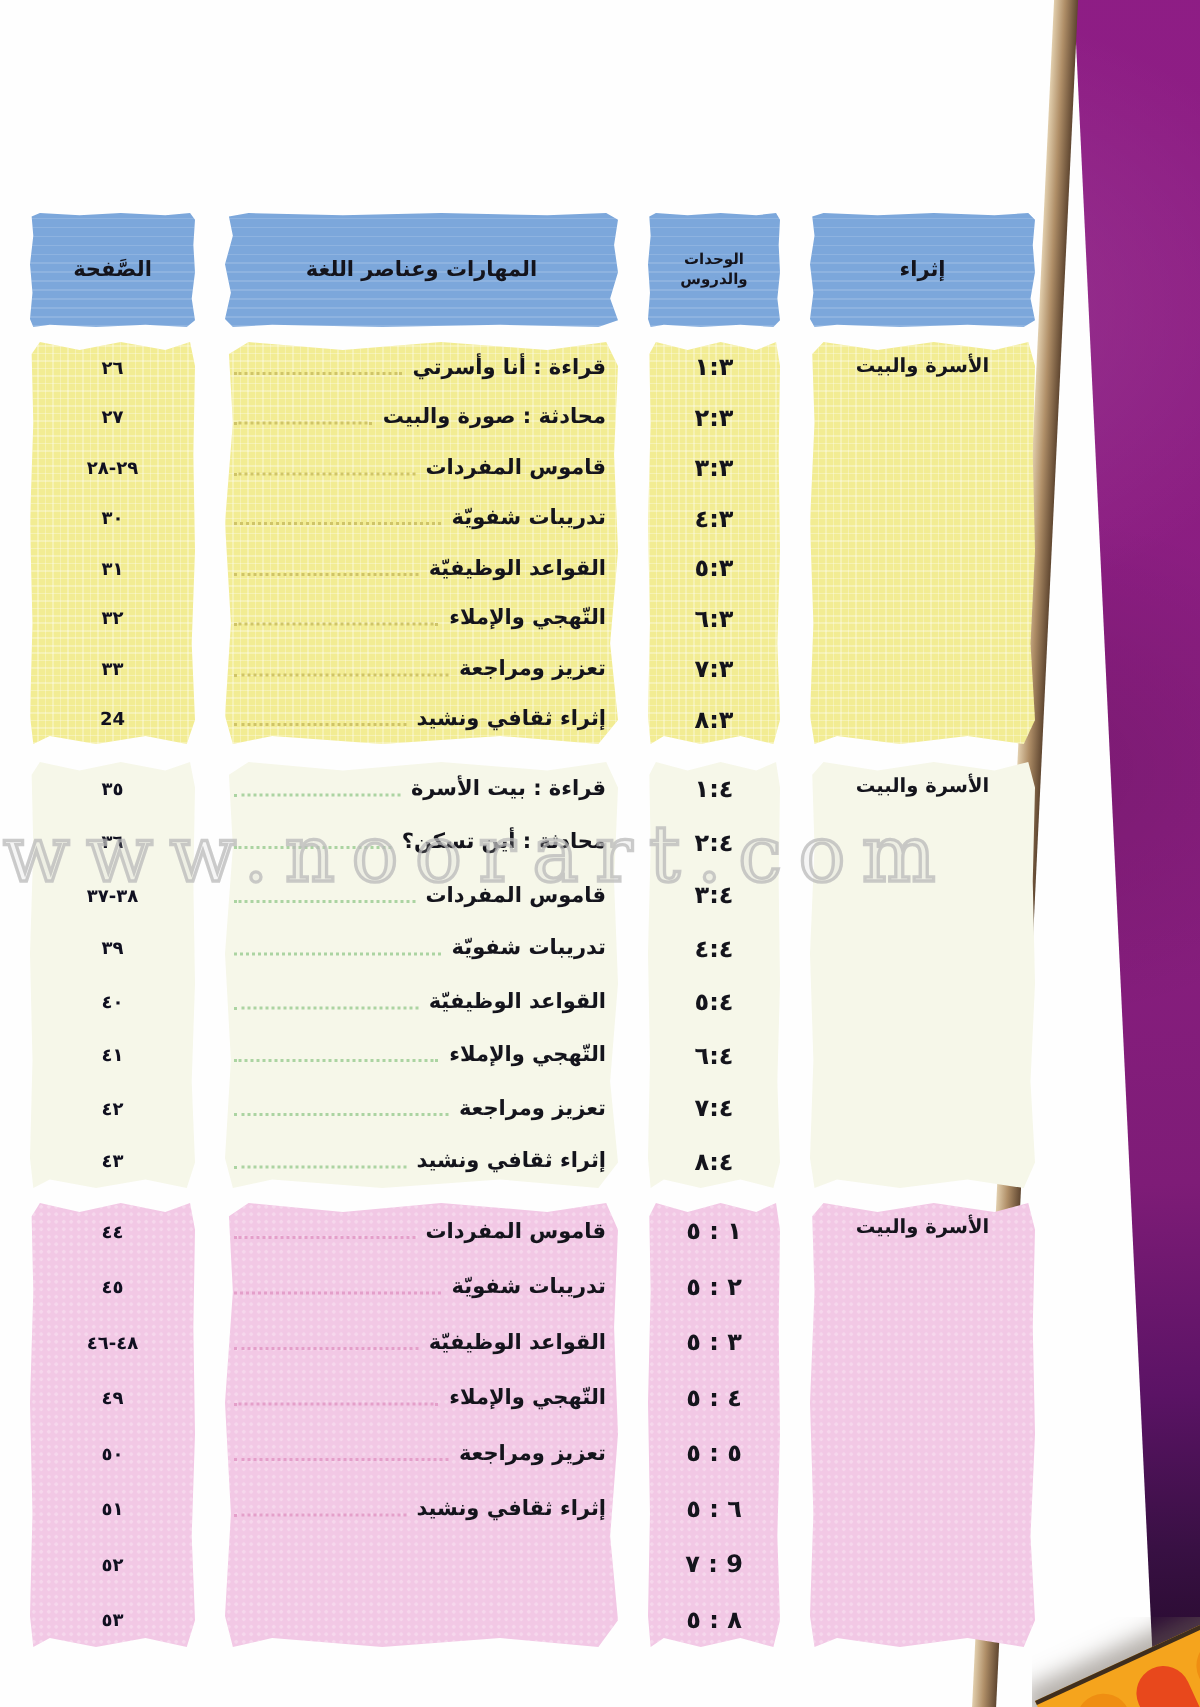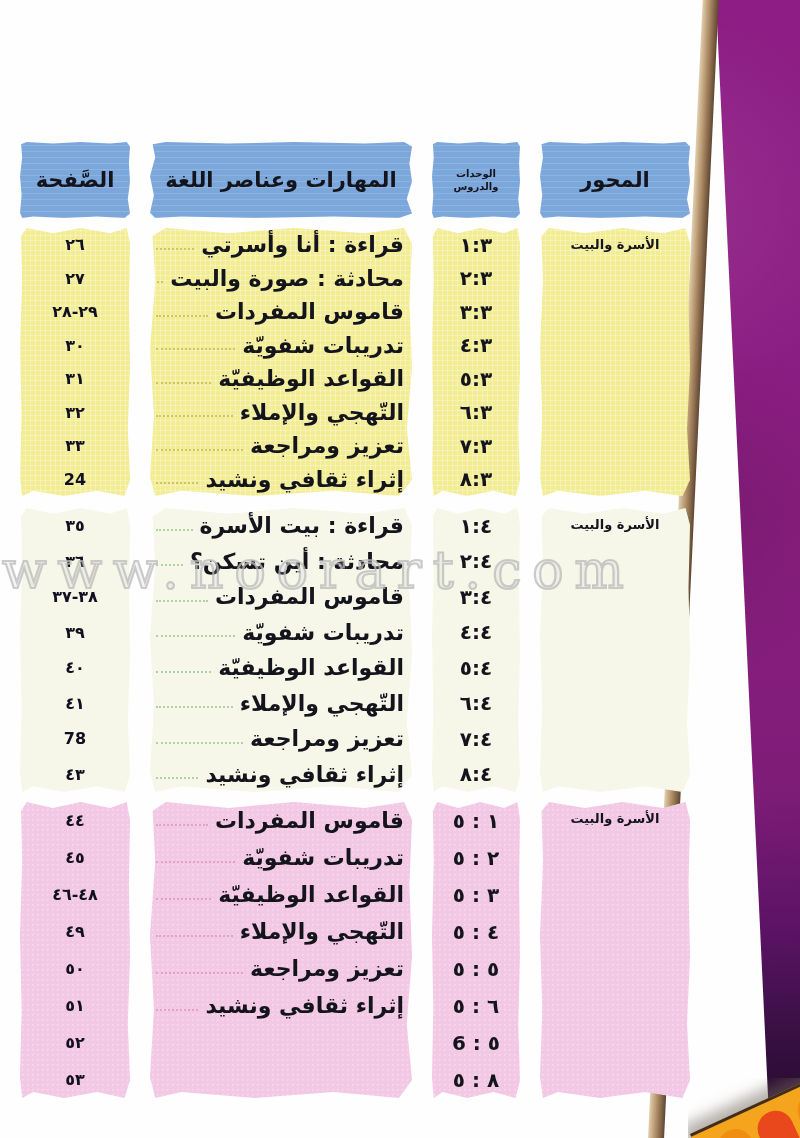--- a/index.html
+++ b/index.html
@@ -49,56 +49,56 @@
   .c-theme{width:150px;}
   .c-units{width:88px;}
   .c-skills{width:262px;}
   .c-pages{width:110px;}
   .brush{
     clip-path:polygon(1% 3%,6% 0%,30% 2%,55% 0%,82% 2%,97% 0%,100% 6%,99% 28%,100% 52%,98% 75%,100% 94%,95% 100%,70% 98%,40% 100%,12% 98%,2% 100%,0% 93%,1.5% 70%,0% 45%,2% 20%);
   }
   .hcol{
     background-color:#7CA7DB;height:76px;display:flex;align-items:center;justify-content:center;
     background-image:repeating-linear-gradient(0deg,rgba(255,255,255,0.14) 0 1px,transparent 1px 6px);
-    font-weight:bold;color:#14141c;text-align:center;font-size:21px;
+    font-weight:bold;color:#14141c;text-align:center;font-size:14px;
   }
   .hcol.small{font-size:10px;line-height:1.3;}
   .s1{--bg:#F2EC93;--dot:#cfc468;--rowh:33.5px;height:268px;margin-bottom:12px;}
   .s2{--bg:#F6F7E9;--dot:#abd4a2;--rowh:35.5px;height:284px;margin-bottom:10px;}
   .s3{--bg:#F2C8E5;--dot:#e49fca;--rowh:37px;height:296px;}
   .col{background-color:var(--bg);}
   .s1 .col{background-image:
       repeating-linear-gradient(90deg,rgba(255,255,255,0.30) 0 1px,transparent 1px 5px),
       repeating-linear-gradient(0deg,rgba(255,255,255,0.30) 0 1px,transparent 1px 5px);}
   .s3 .col{background-image:radial-gradient(rgba(255,255,255,0.28) 1px,transparent 1px);background-size:5px 5px;}
   .theme-label{
     padding-top:9px;text-align:center;font-weight:bold;font-size:13px;color:#14141c;
   }
   .cell{height:var(--rowh);display:flex;align-items:center;color:#14141c;font-weight:bold;}
-  .unit-cell{justify-content:center;font-size:20px;direction:ltr;letter-spacing:0.5px;}
-  .page-cell{justify-content:center;font-size:16px;direction:ltr;color:#101020;}
-  .skill-cell{padding-right:8px;font-size:22px;}
+  .unit-cell{justify-content:center;font-size:16px;direction:ltr;letter-spacing:0.5px;}
+  .page-cell{justify-content:center;font-size:12px;direction:ltr;color:#101020;}
+  .skill-cell{padding-right:8px;font-size:14px;}
   .skill-cell .txt{white-space:nowrap;}
   .dots{
     flex:1;min-width:10px;border-bottom:2px dotted var(--dot);
     transform:translateY(4px);margin-right:7px;margin-left:6px;
   }
 </style>
 </head>
 <body>
 
 <div class="cover"></div>
 <div class="page-edge"></div>
 
 <div class="watermark">www.noorart.com</div>
 
 <div class="toc">
 
   <div class="band hdr">
-    <div class="hcol c-theme brush">المحور</div>
+    <div class="hcol c-theme brush">إثراء</div>
     <div class="hcol c-units brush small">الوحدات والدروس</div>
     <div class="hcol c-skills brush">المهارات وعناصر اللغة</div>
     <div class="hcol c-pages brush">الصَّفحة</div>
   </div>
 
   <div class="band s1">
     <div class="col c-theme brush">
       <div class="theme-label">الأسرة والبيت</div>
     </div>
     <div class="col c-units brush">
@@ -205,37 +205,37 @@
           <span class="dots"></span>
         </div>
     </div>
     <div class="col c-pages brush">
       <div class="cell page-cell">٣٥</div>
       <div class="cell page-cell">٣٦</div>
       <div class="cell page-cell">٣٨-٣٧</div>
       <div class="cell page-cell">٣٩</div>
       <div class="cell page-cell">٤٠</div>
       <div class="cell page-cell">٤١</div>
-      <div class="cell page-cell">78</div>
+      <div class="cell page-cell">٤٢</div>
       <div class="cell page-cell">٤٣</div>
     </div>
   </div>
 
   <div class="band s3">
     <div class="col c-theme brush">
       <div class="theme-label">الأسرة والبيت</div>
     </div>
     <div class="col c-units brush">
       <div class="cell unit-cell">١ : ٥</div>
       <div class="cell unit-cell">٢ : ٥</div>
       <div class="cell unit-cell">٣ : ٥</div>
       <div class="cell unit-cell">٤ : ٥</div>
       <div class="cell unit-cell">٥ : ٥</div>
       <div class="cell unit-cell">٦ : ٥</div>
-      <div class="cell unit-cell">6 : ٥</div>
+      <div class="cell unit-cell">٧ : 9</div>
       <div class="cell unit-cell">٨ : ٥</div>
     </div>
     <div class="col c-skills brush">
       <div class="cell skill-cell">
           <span class="txt">قاموس المفردات</span>
           <span class="dots"></span>
         </div>
       <div class="cell skill-cell">
           <span class="txt">تدريبات شفويّة</span>
           <span class="dots"></span>

